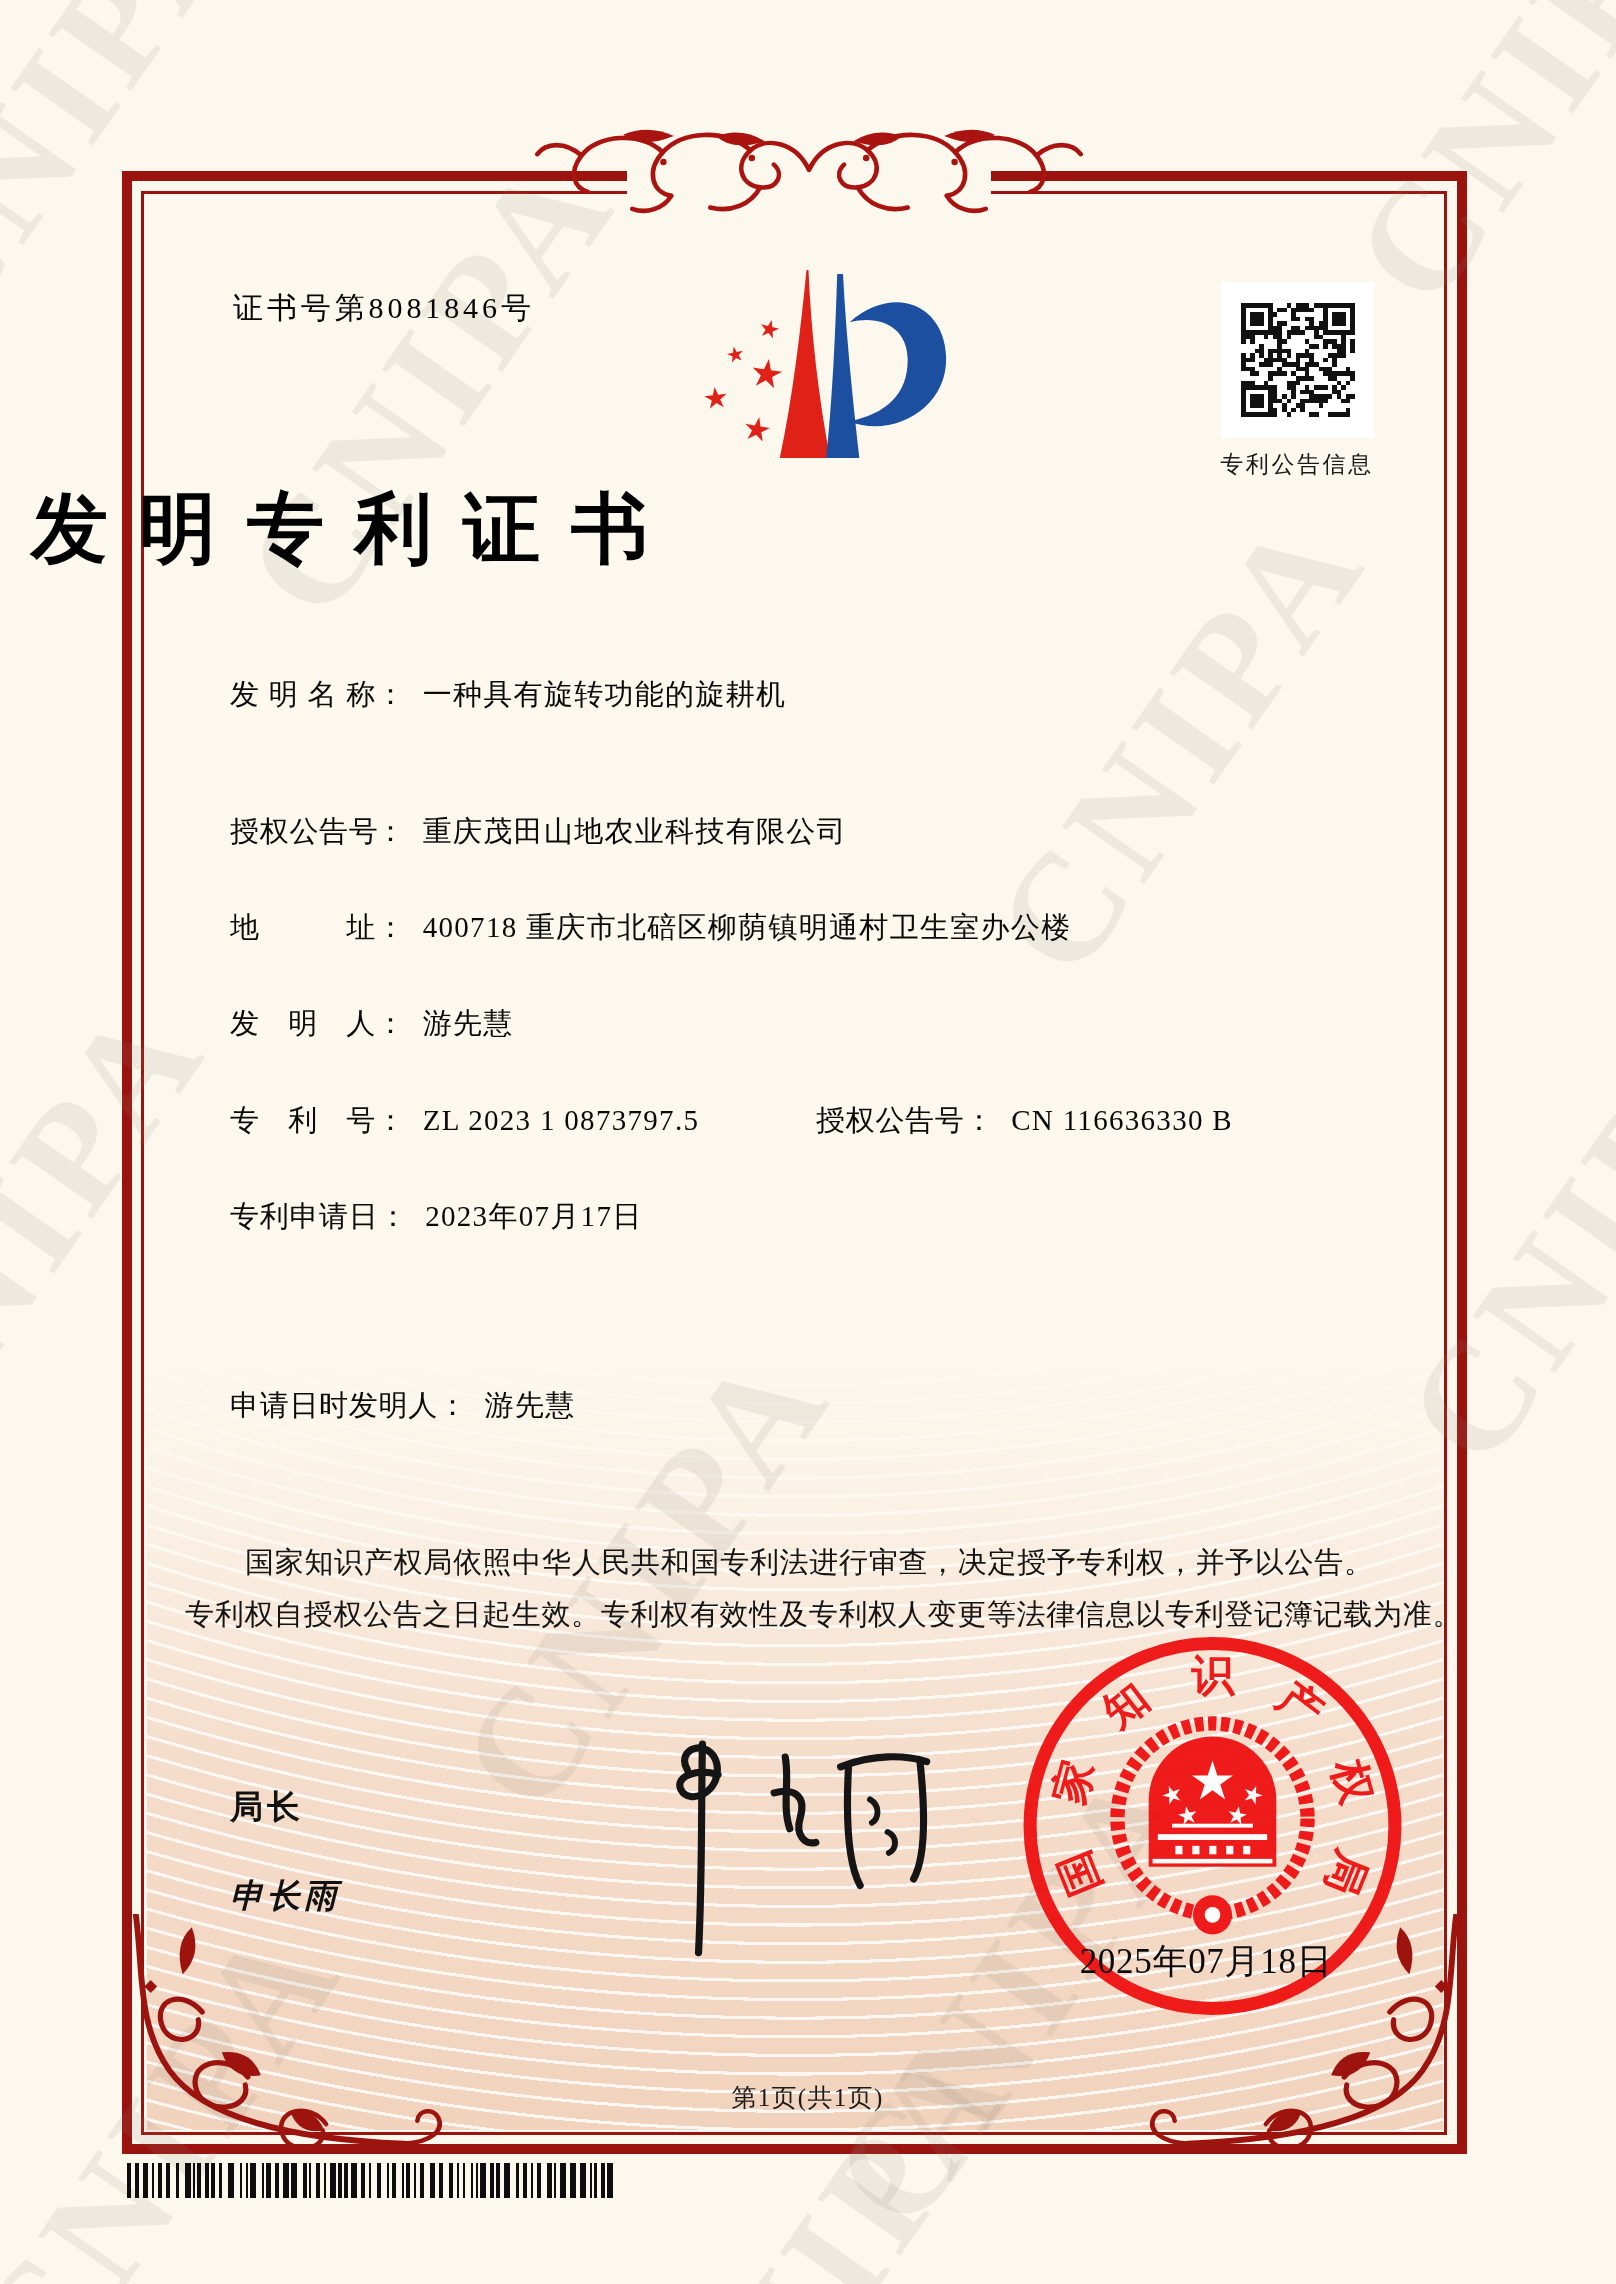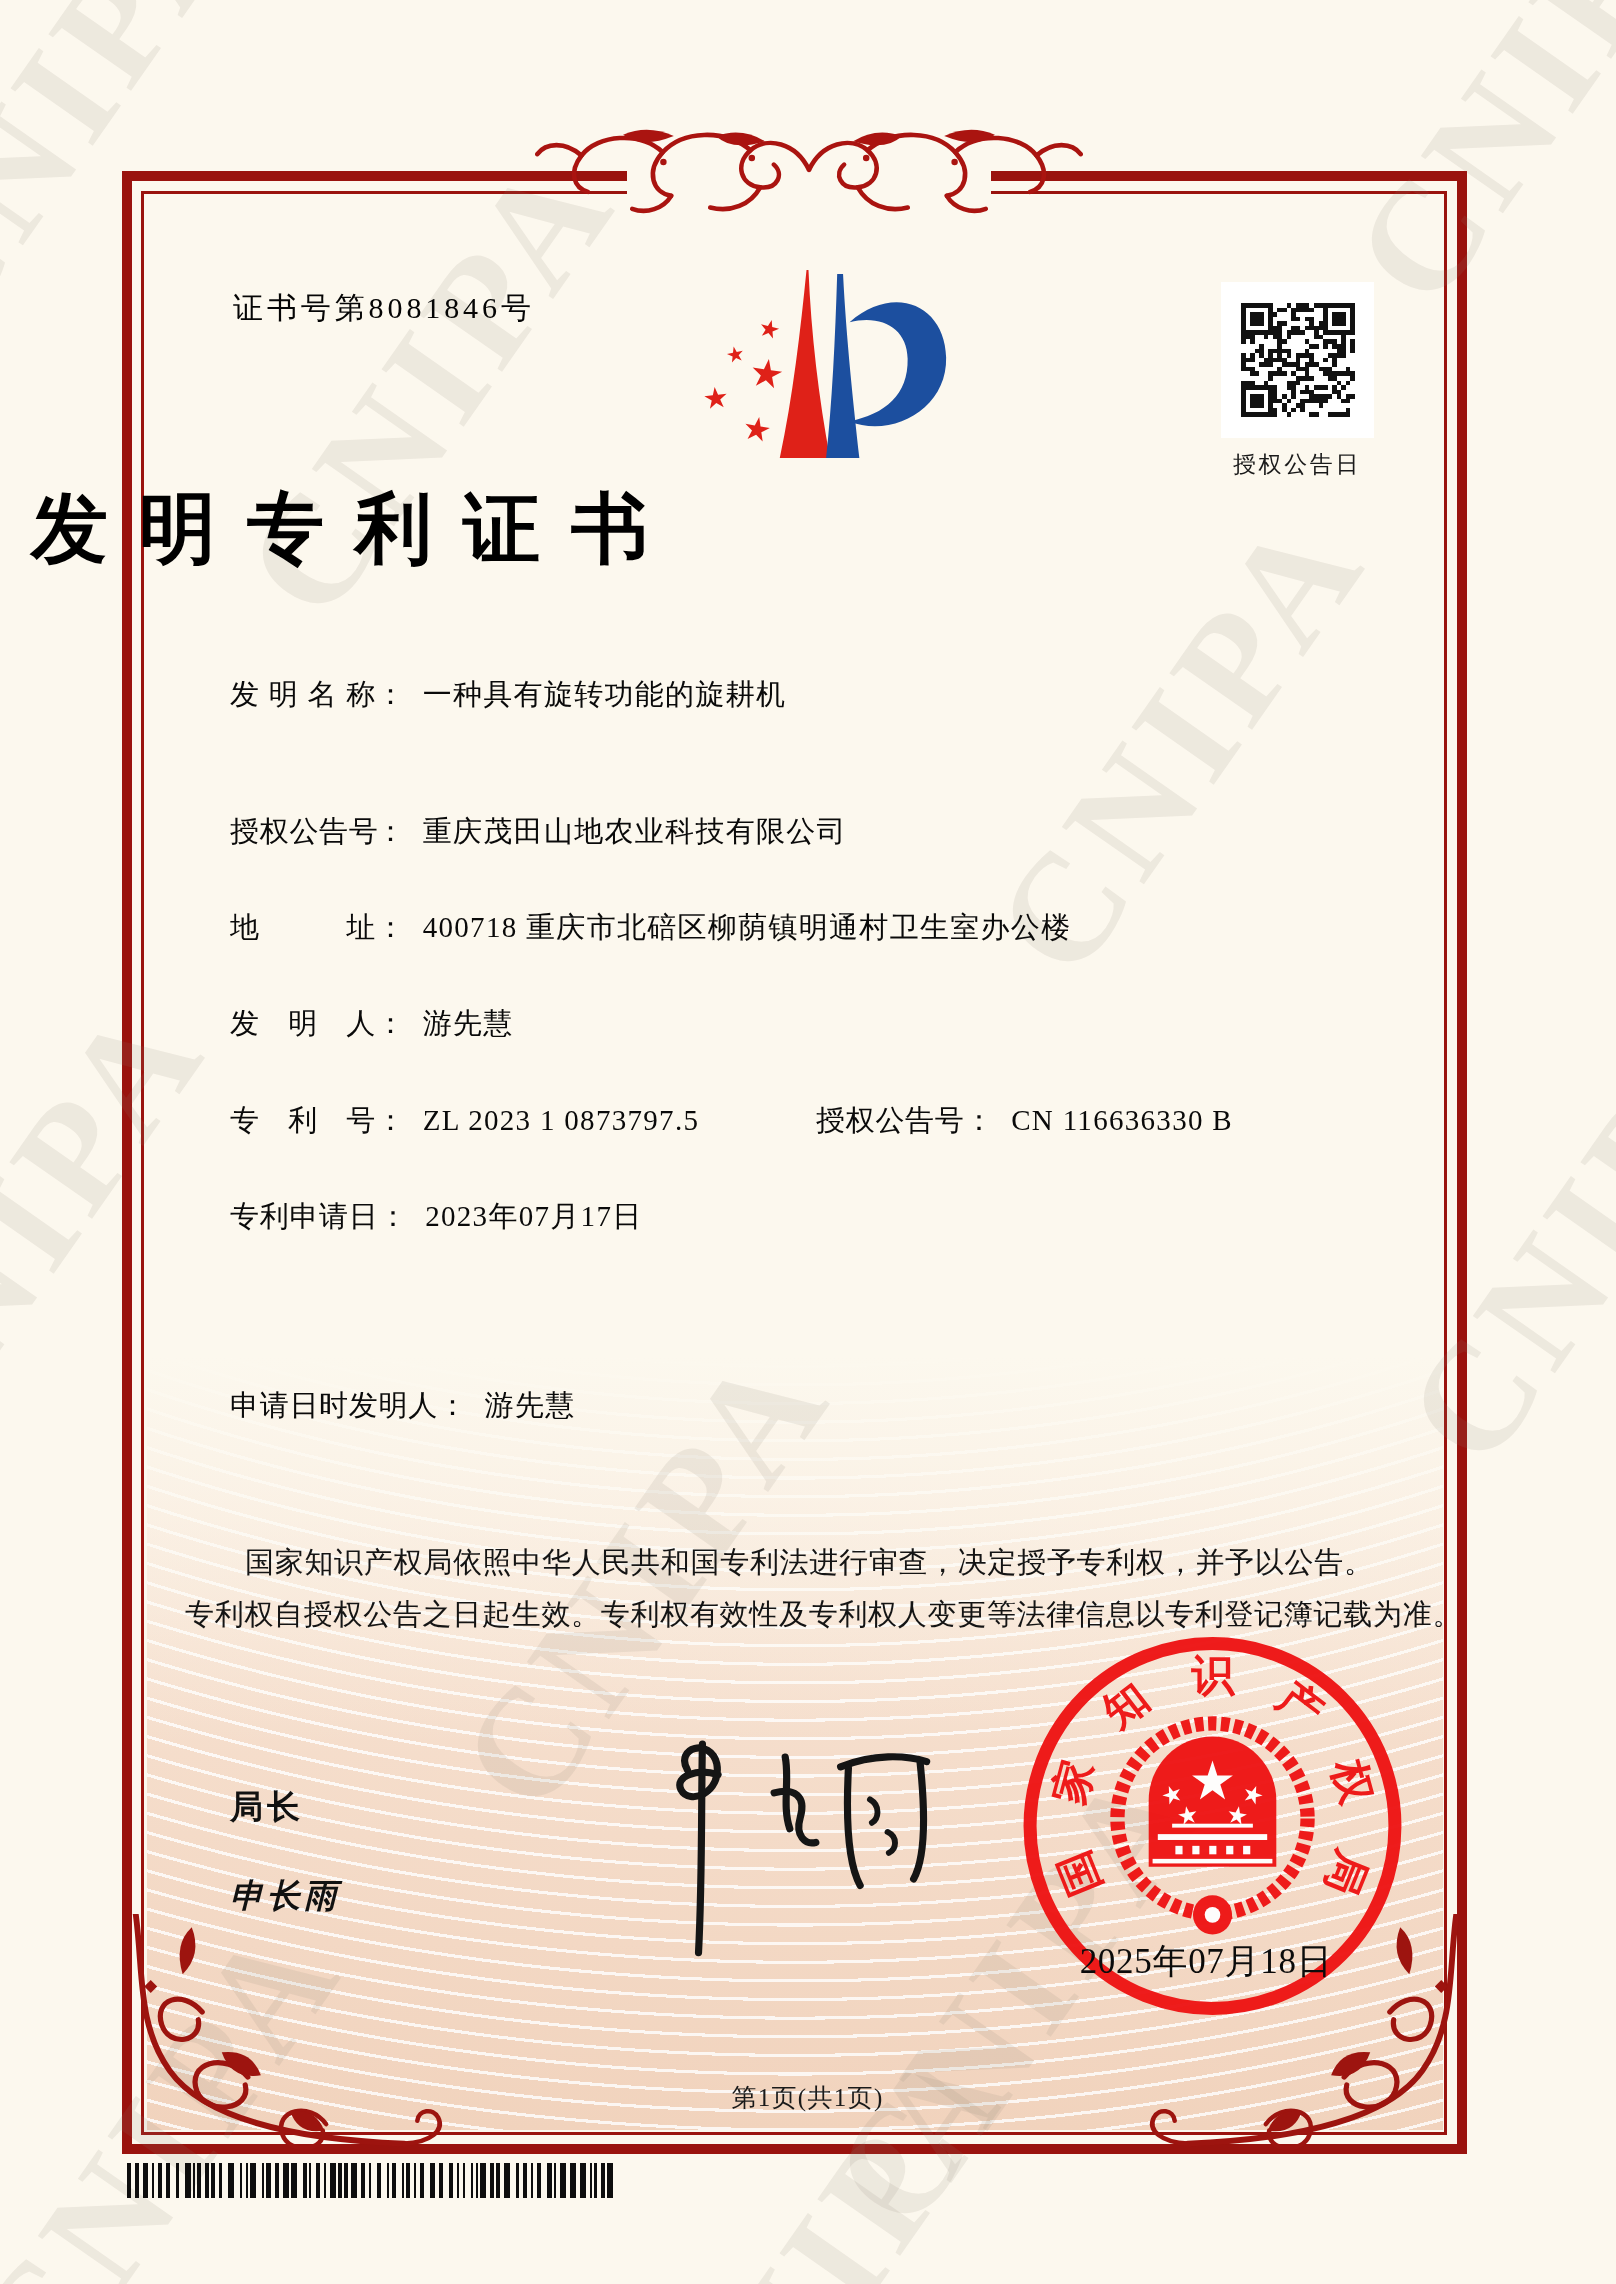--- a/index.html
+++ b/index.html
@@ -763,21 +763,21 @@
       <div class="on"></div>
       <div></div>
       <div></div>
       <div class="on"></div>
       <div class="on"></div>
       <div class="on"></div>
       <div class="on"></div>
       <div class="on"></div>
       <div></div>
     </div>
-  <div class="qr-caption">授权公告日</div>
+  <div class="qr-caption">专利公告信息</div>
 
   <div class="title">发明专利证书</div>
 
   <div class="row" style="top:675px">
     <span class="lbl">发明名称</span><span>：</span><span class="val">一种具有旋转功能的旋耕机</span>
   </div>
   <div class="row" style="top:812px">
     <span class="lbl">授权公告号</span><span>：</span><span class="val">重庆茂田山地农业科技有限公司</span>
   </div>
   <div class="row" style="top:908px">

